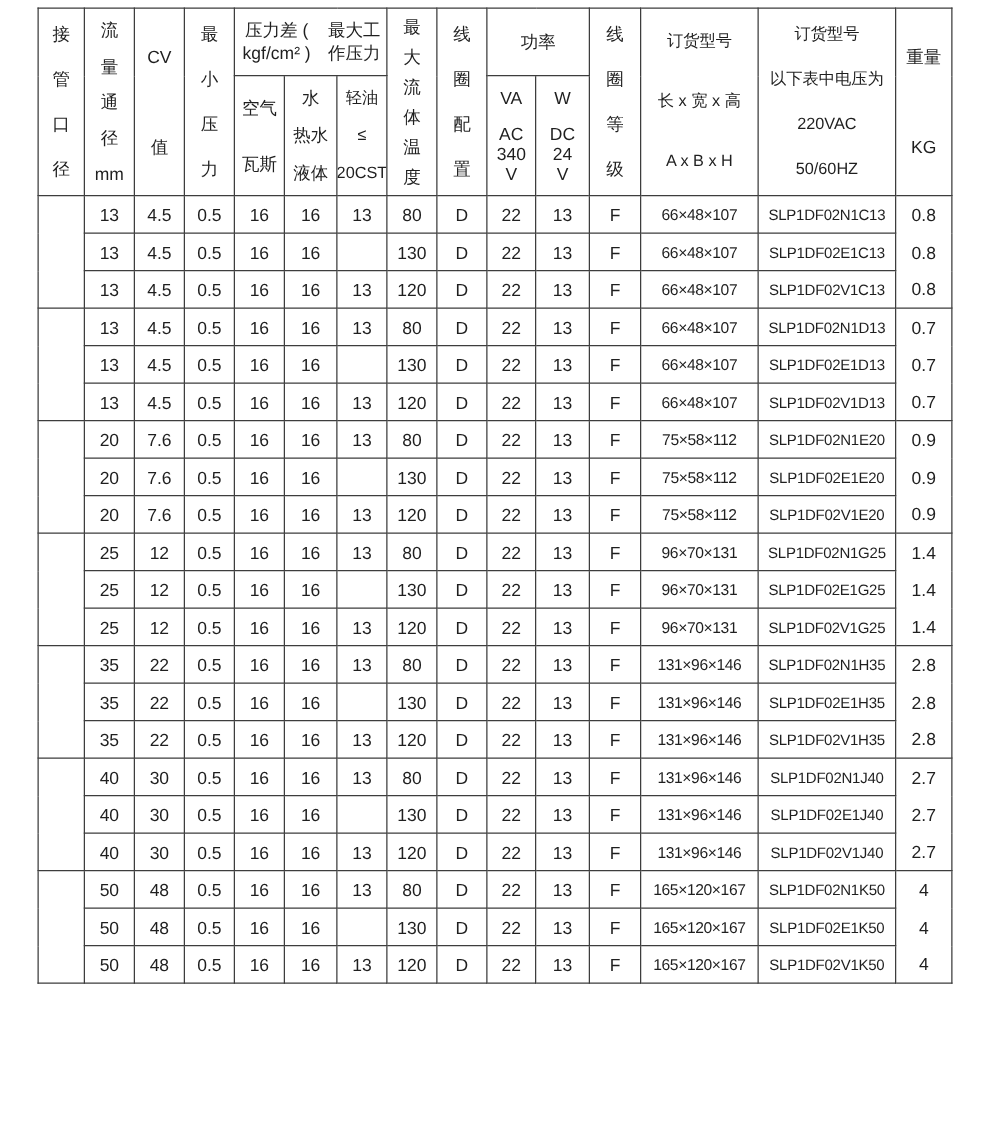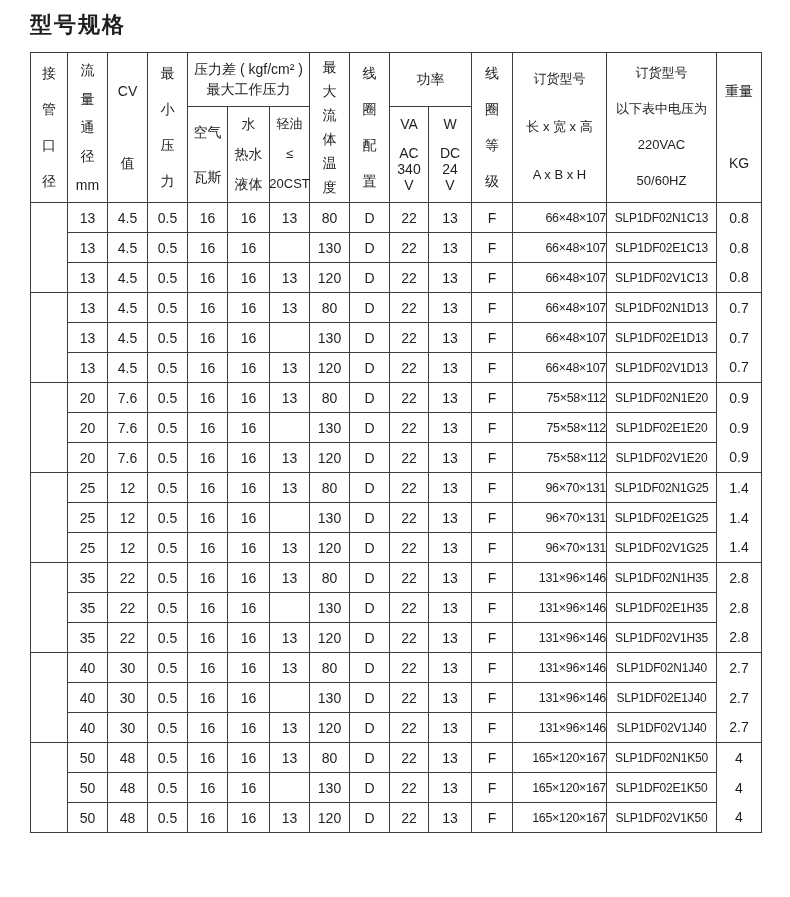--- a/index.html
+++ b/index.html
@@ -7,35 +7,34 @@
   .page{padding:6px 28px 0 30px;}
   .page-title{font-size:22px;font-weight:bold;margin:4px 0 12px 0;letter-spacing:2px;}
   table.spec{border-collapse:collapse;table-layout:fixed;width:731px;}
   th,td{border:1px solid #3d3d3d;text-align:center;vertical-align:middle;padding:0;font-weight:normal;overflow:hidden;}
   thead th{font-size:14px;}
   thead tr.hr1{height:54px;}
   thead tr.hr2{height:96px;}
   tbody tr{height:30px;}
   tbody td{font-size:14px;}
   .c-size{font-size:14px;padding-left:40px;}
-  .c-dims{font-size:12.5px;letter-spacing:-0.3px;text-align:right;}
+  .c-dims{font-size:12.5px;letter-spacing:-0.3px;}
   .c-model{font-size:12px;letter-spacing:-0.2px;}
   .no-top{border-top-style:hidden;}
   .vstack{display:flex;flex-direction:column;justify-content:space-around;align-items:center;width:100%;}
   .vstack span{white-space:pre-line;line-height:1.15;display:block;}
   .h-full{height:144px;}
   .h-sub{height:90px;}
-  .hlines{display:flex;flex-direction:column;justify-content:center;align-items:center;gap:3px;line-height:1.25;}
+  .hlines{display:flex;flex-direction:row;justify-content:center;align-items:center;gap:3px;line-height:1.25;}
   .sm{font-size:13px;}
 </style>
 </head>
 <body>
 
 <div class="page">
-  <div class="page-title">型号规格</div>
 
   <table class="spec">
     <colgroup>
       <col style="width:37px">
         <col style="width:40px">
         <col style="width:40px">
         <col style="width:40px">
       <col style="width:40px">
         <col style="width:42px">
         <col style="width:40px">

